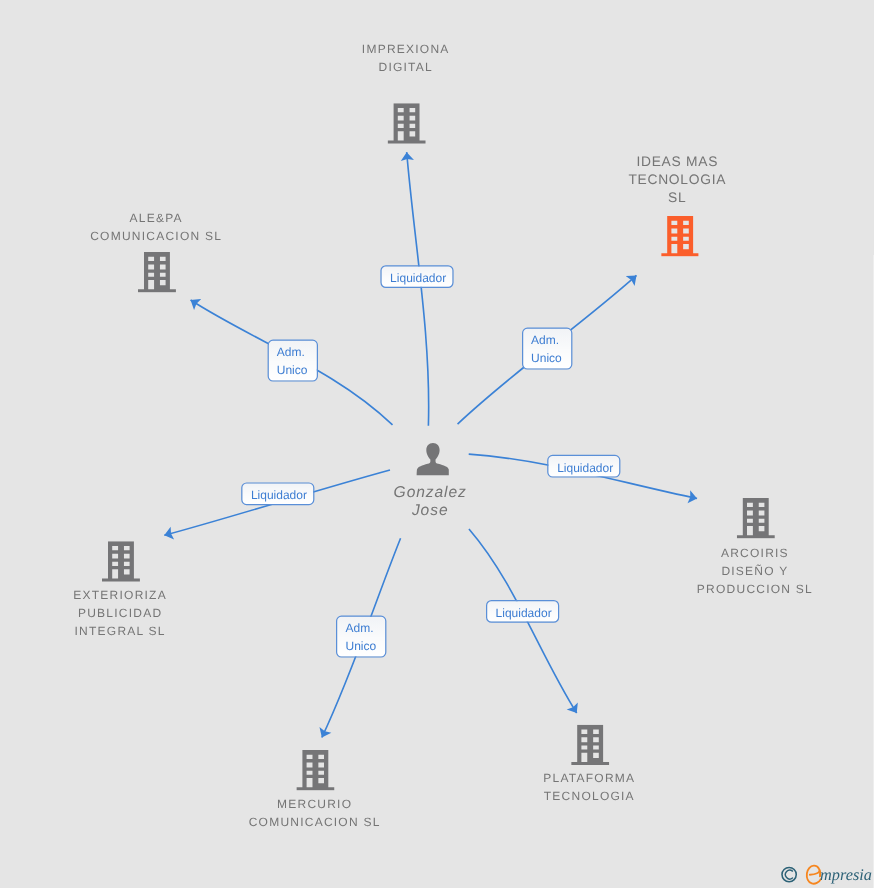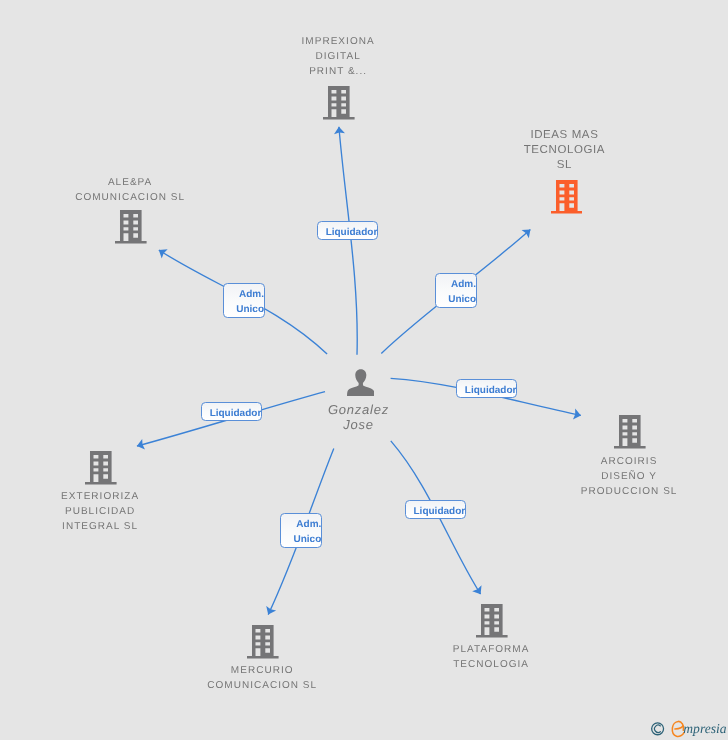--- a/index.html
+++ b/index.html
@@ -17,22 +17,22 @@
 
   .cap{position:absolute;width:400px;text-align:center;
        font-size:10px;line-height:15.1px;letter-spacing:1.03px;
        color:#757575;}
   .cap .cl{display:block;white-space:pre;}
 
   .relbox{position:absolute;box-sizing:border-box;
       border:1.5px solid #5a8fd8;border-radius:4.5px;
       background:linear-gradient(180deg,#f1f3f6 0%,#fafbfc 55%,#ffffff 100%);
       color:#3d7dd2;font-size:10px;line-height:15px;
-      text-align:right;padding:3.4px 0 0 7.1px;
-      display:flex;flex-direction:column;justify-content:center;font-weight:bold;}
+      text-align:left;padding:3.4px 0 0 7.1px;
+      display:flex;flex-direction:column;justify-content:center;}
   .relbox .l{display:block;white-space:pre;}
 
   #logo{position:absolute;left:644px;top:714px;width:84px;height:26px;}
   #logo .word{font-family:"Liberation Serif",serif;font-style:italic;}
 </style>
 </head>
 <body>
 
 <div id="graph">
 
@@ -53,21 +53,20 @@
       </g>
   </svg>
 
   <div class="node">
     <span class="icoslot"><svg class="ico" width="31.6" height="33.6" viewBox="0 0 31.6 33.6" xmlns="http://www.w3.org/2000/svg" style="left: 323.3px; top: 86.2px;">
           <path fill="#757577" fill-rule="evenodd" d="M5 0 H26.6 V31 H31.6 V33.6 H0 V31 H5 ZM8.5 4.0 H13.4 V7.6 H8.5 ZM18.3 4.0 H23.0 V7.6 H18.3 ZM8.5 10.4 H13.4 V14.5 H8.5 ZM18.3 10.4 H23.0 V14.5 H18.3 ZM8.5 17.2 H13.4 V20.6 H8.5 ZM18.3 17.2 H23.0 V20.6 H18.3 ZM8.5 23.3 H13.4 V31.0 H8.5 ZM18.3 23.3 H23.0 V27.7 H18.3 Z"></path>
         </svg></span>
     <div class="cap" style="left: 138.1px; top: 34.3px;">
       <span class="cl">IMPREXIONA</span>
       <span class="cl">DIGITAL</span>
-      <span class="cl">PRINT &amp;...</span>
     </div>
   </div>
   <div class="node">
     <span class="icoslot"><svg class="ico" width="31.6" height="33.6" viewBox="0 0 31.6 33.6" xmlns="http://www.w3.org/2000/svg" style="left: 550.5px; top: 180.3px;">
           <path fill="#fb5e2b" fill-rule="evenodd" d="M5 0 H26.6 V31 H31.6 V33.6 H0 V31 H5 ZM8.5 4.0 H13.4 V7.6 H8.5 ZM18.3 4.0 H23.0 V7.6 H18.3 ZM8.5 10.4 H13.4 V14.5 H8.5 ZM18.3 10.4 H23.0 V14.5 H18.3 ZM8.5 17.2 H13.4 V20.6 H8.5 ZM18.3 17.2 H23.0 V20.6 H18.3 ZM8.5 23.3 H13.4 V31.0 H8.5 ZM18.3 23.3 H23.0 V27.7 H18.3 Z"></path>
         </svg></span>
     <div class="cap" style="left: 364.4px; top: 127.6px; font-size: 11.5px; letter-spacing: 0.6px; line-height: 15.1px;">
       <span class="cl">IDEAS MAS</span>
       <span class="cl">TECNOLOGIA</span>
       <span class="cl">SL</span>

